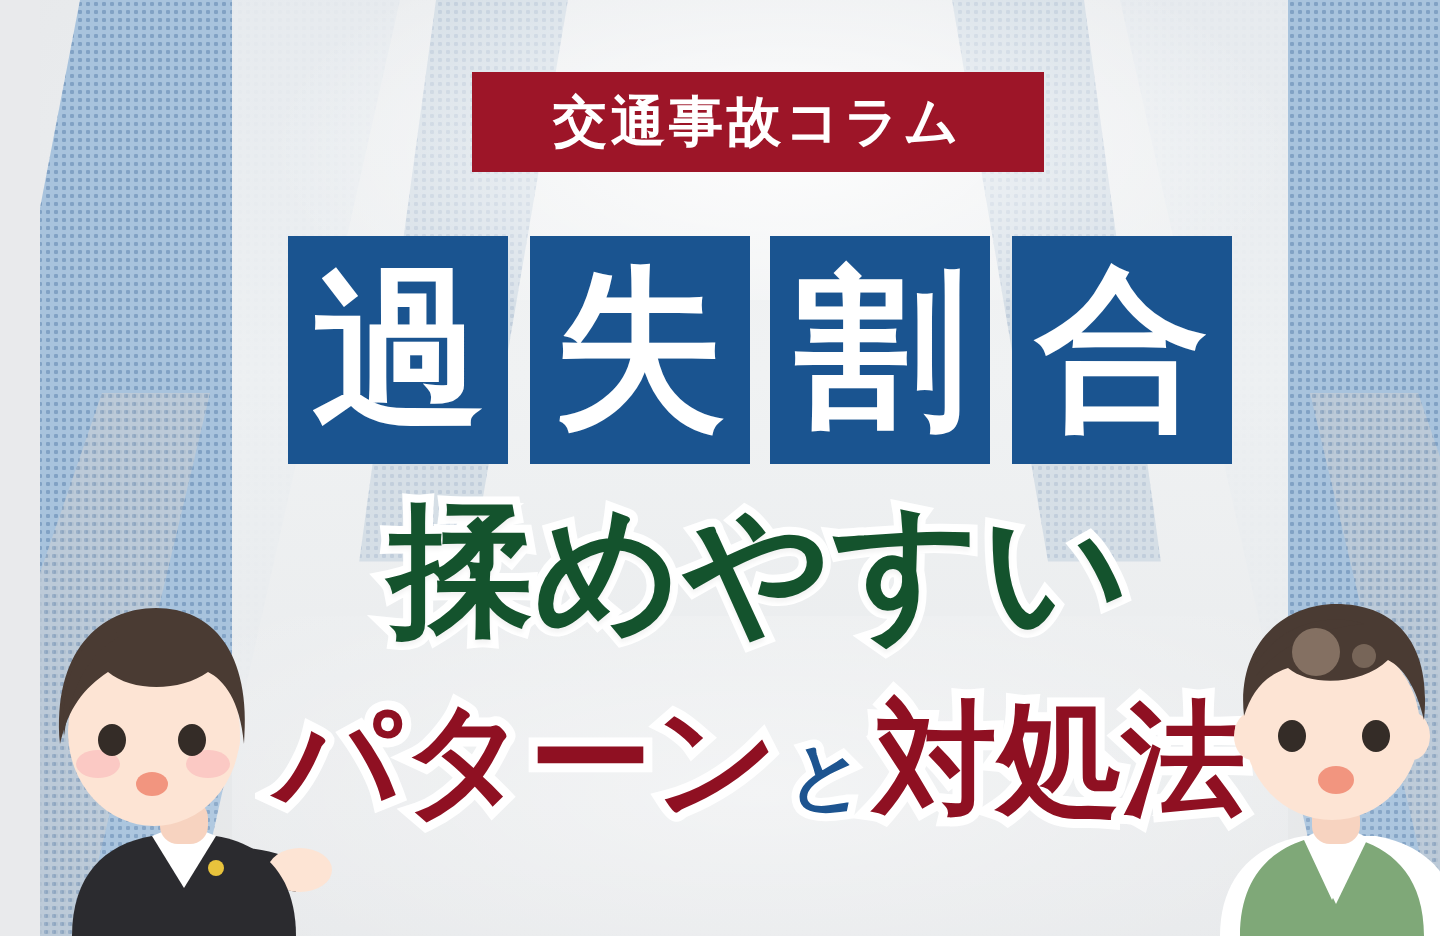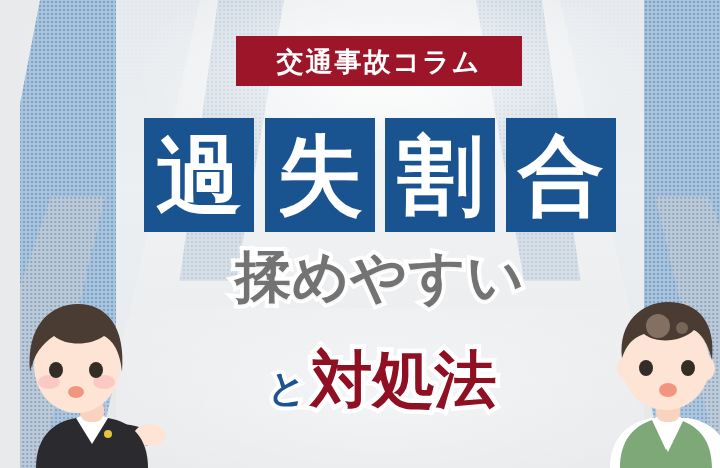--- a/index.html
+++ b/index.html
@@ -95,22 +95,22 @@
     color:#ffffff;font-size:86px;font-weight:bold;line-height:1;
   }
 
   
   .line2{
     position:absolute;left:0;top:248px;width:720px;
     text-align:center;
   }
   .line2 .txt{
     display:inline-block;
-    font-size:56px;font-weight:bold;letter-spacing:1px;line-height:1.05;
-    color:#737373;
+    font-size:72px;font-weight:bold;letter-spacing:1px;line-height:1.05;
+    color:#14532d;
     -webkit-text-stroke:8px #ffffff;
     paint-order:stroke fill;
     text-shadow:0 2px 2px rgba(0,0,0,.05);
   }
 
   
   .line3-wrap{
     position:absolute;left:0;top:330px;width:720px;height:100px;
   }
   .line3{
@@ -171,20 +171,21 @@
     </div>
   </div>
 
   <div class="line2">
     <span class="txt">揉めやすい</span>
   </div>
 
   <div class="line3-wrap">
 
     <div class="line3">
+      <span class="l3-red">パターン</span>
       <span class="l3-and">と</span>
       <span class="l3-red">対処法</span>
     </div>
   </div>
 
   <svg class="person p-left" viewBox="0 0 150 180">
 
     <path d="M62 150 C 80 136, 104 132, 126 140 L 132 158 C 108 152, 84 156, 68 170 Z" fill="#2b2b2f"></path>
     <ellipse cx="134" cy="147" rx="16" ry="11" fill="#fde4d4"></ellipse>
 

